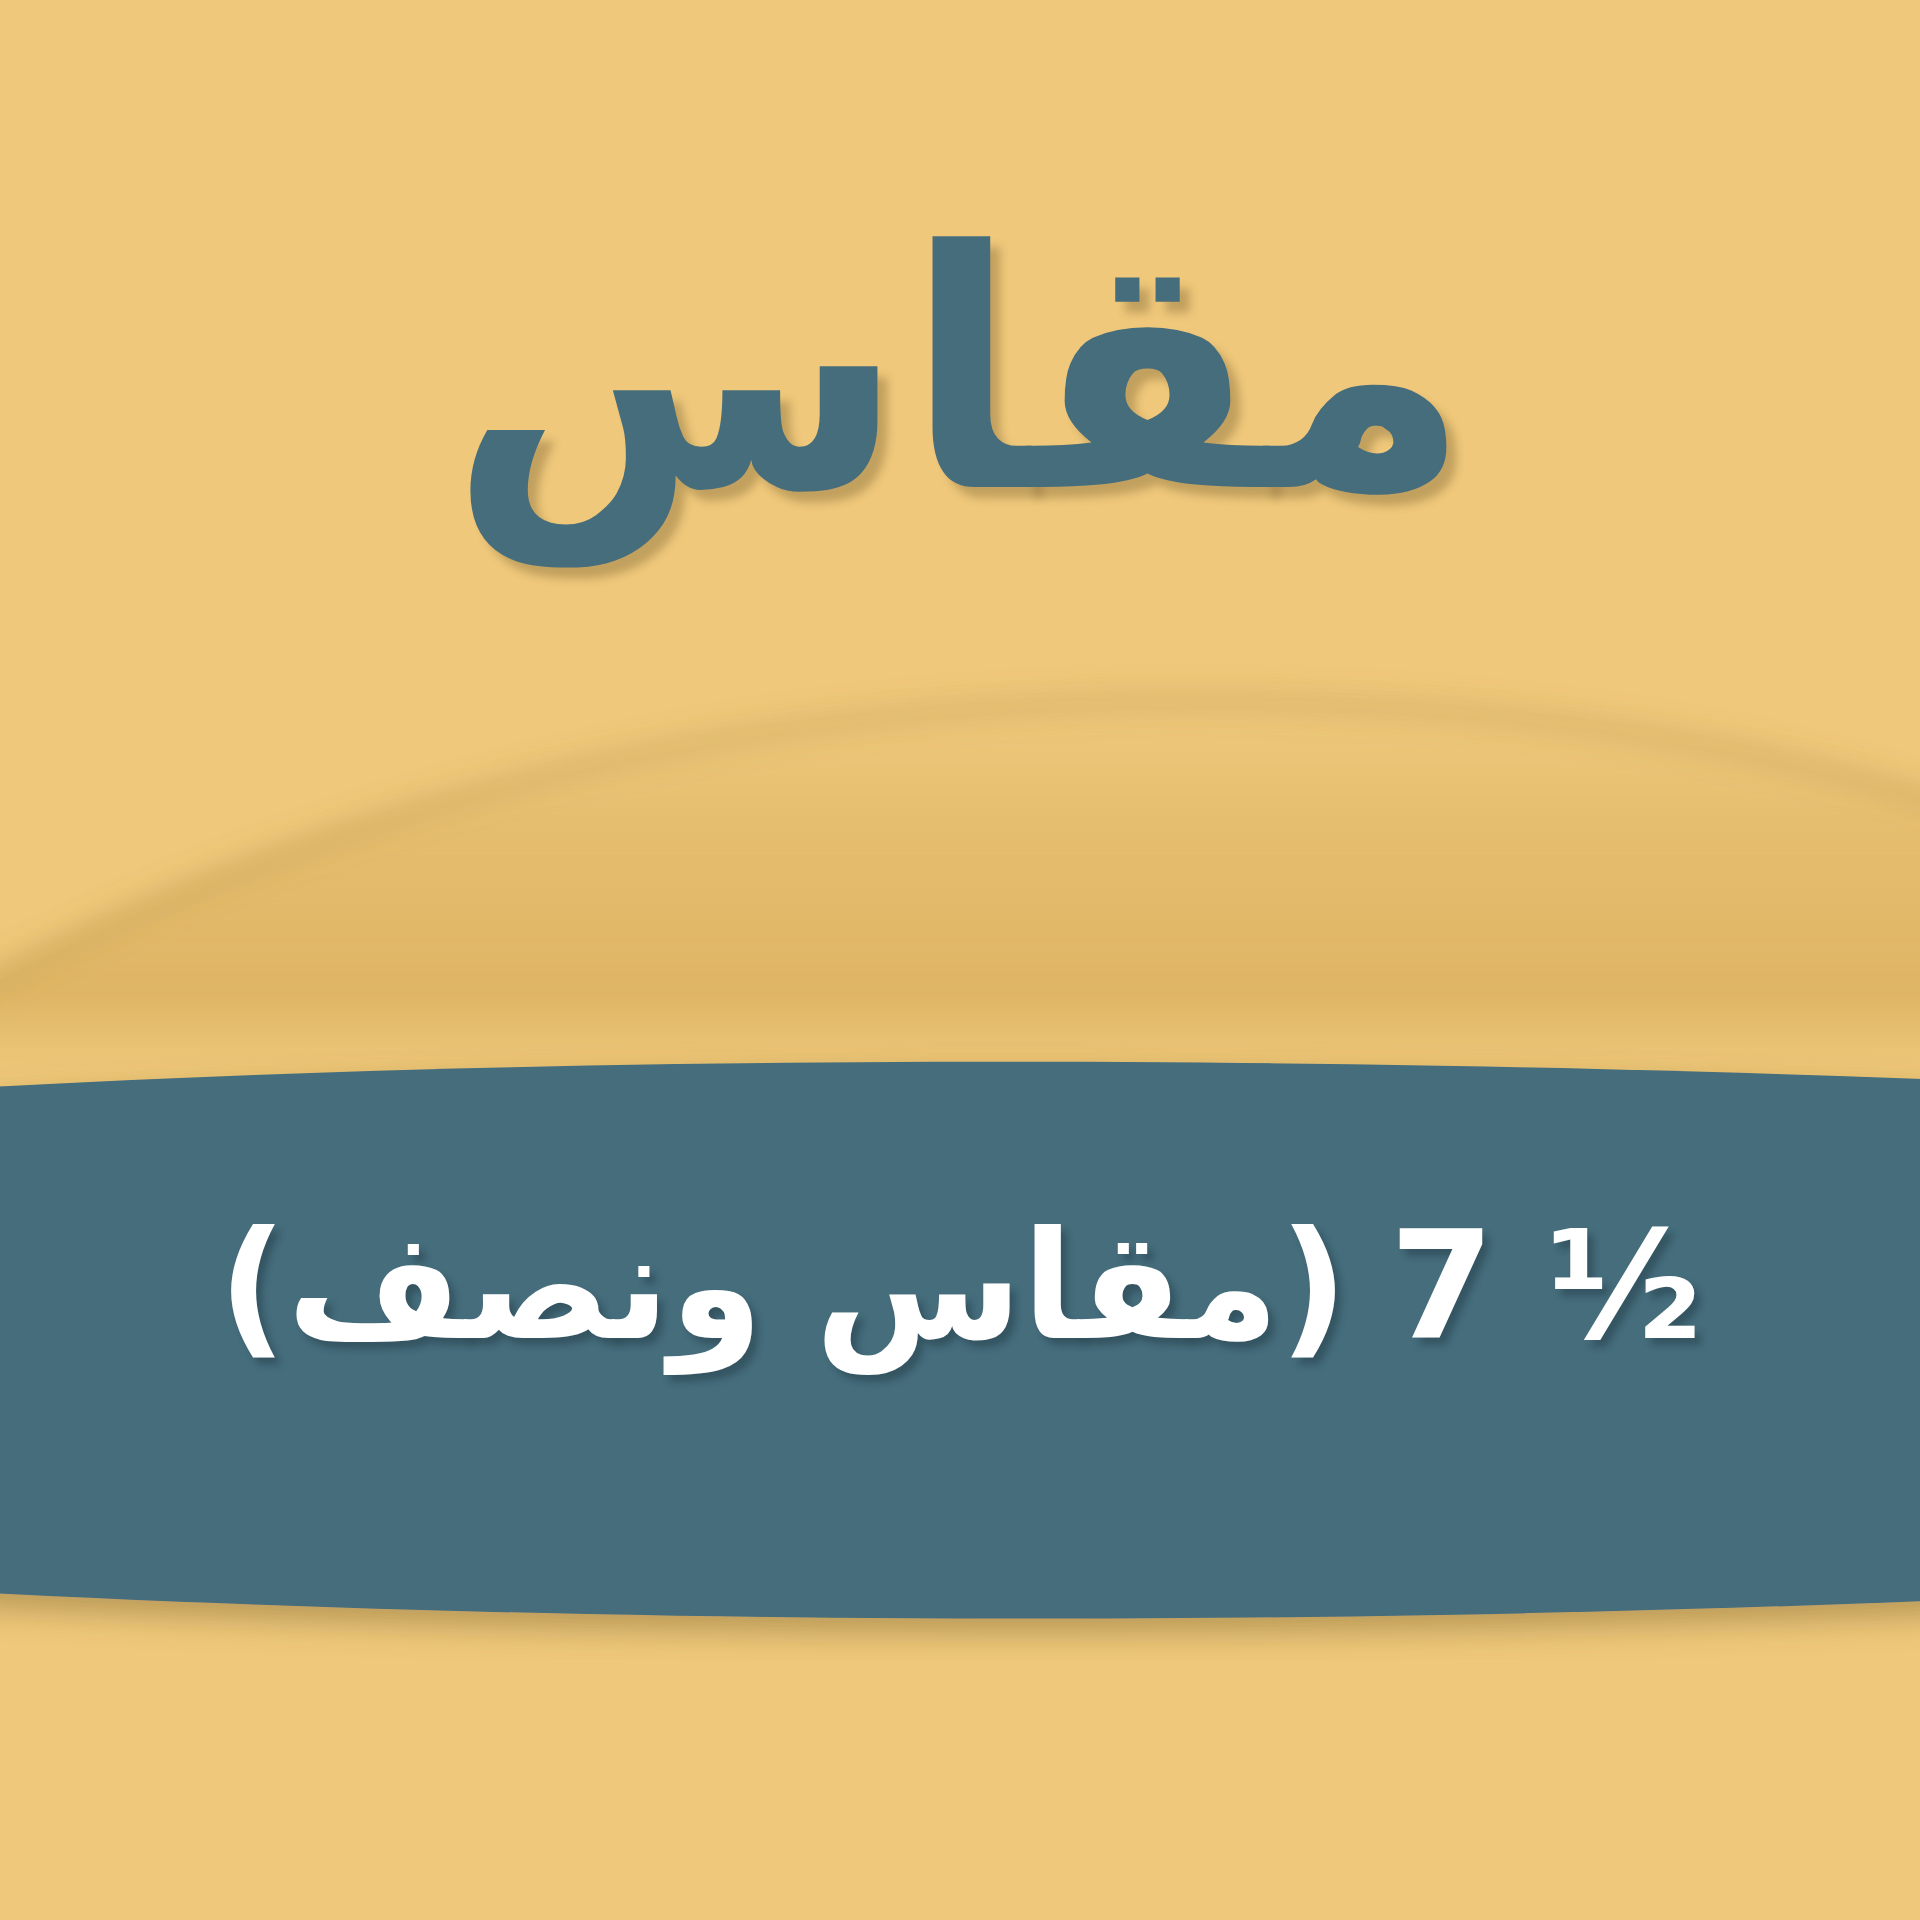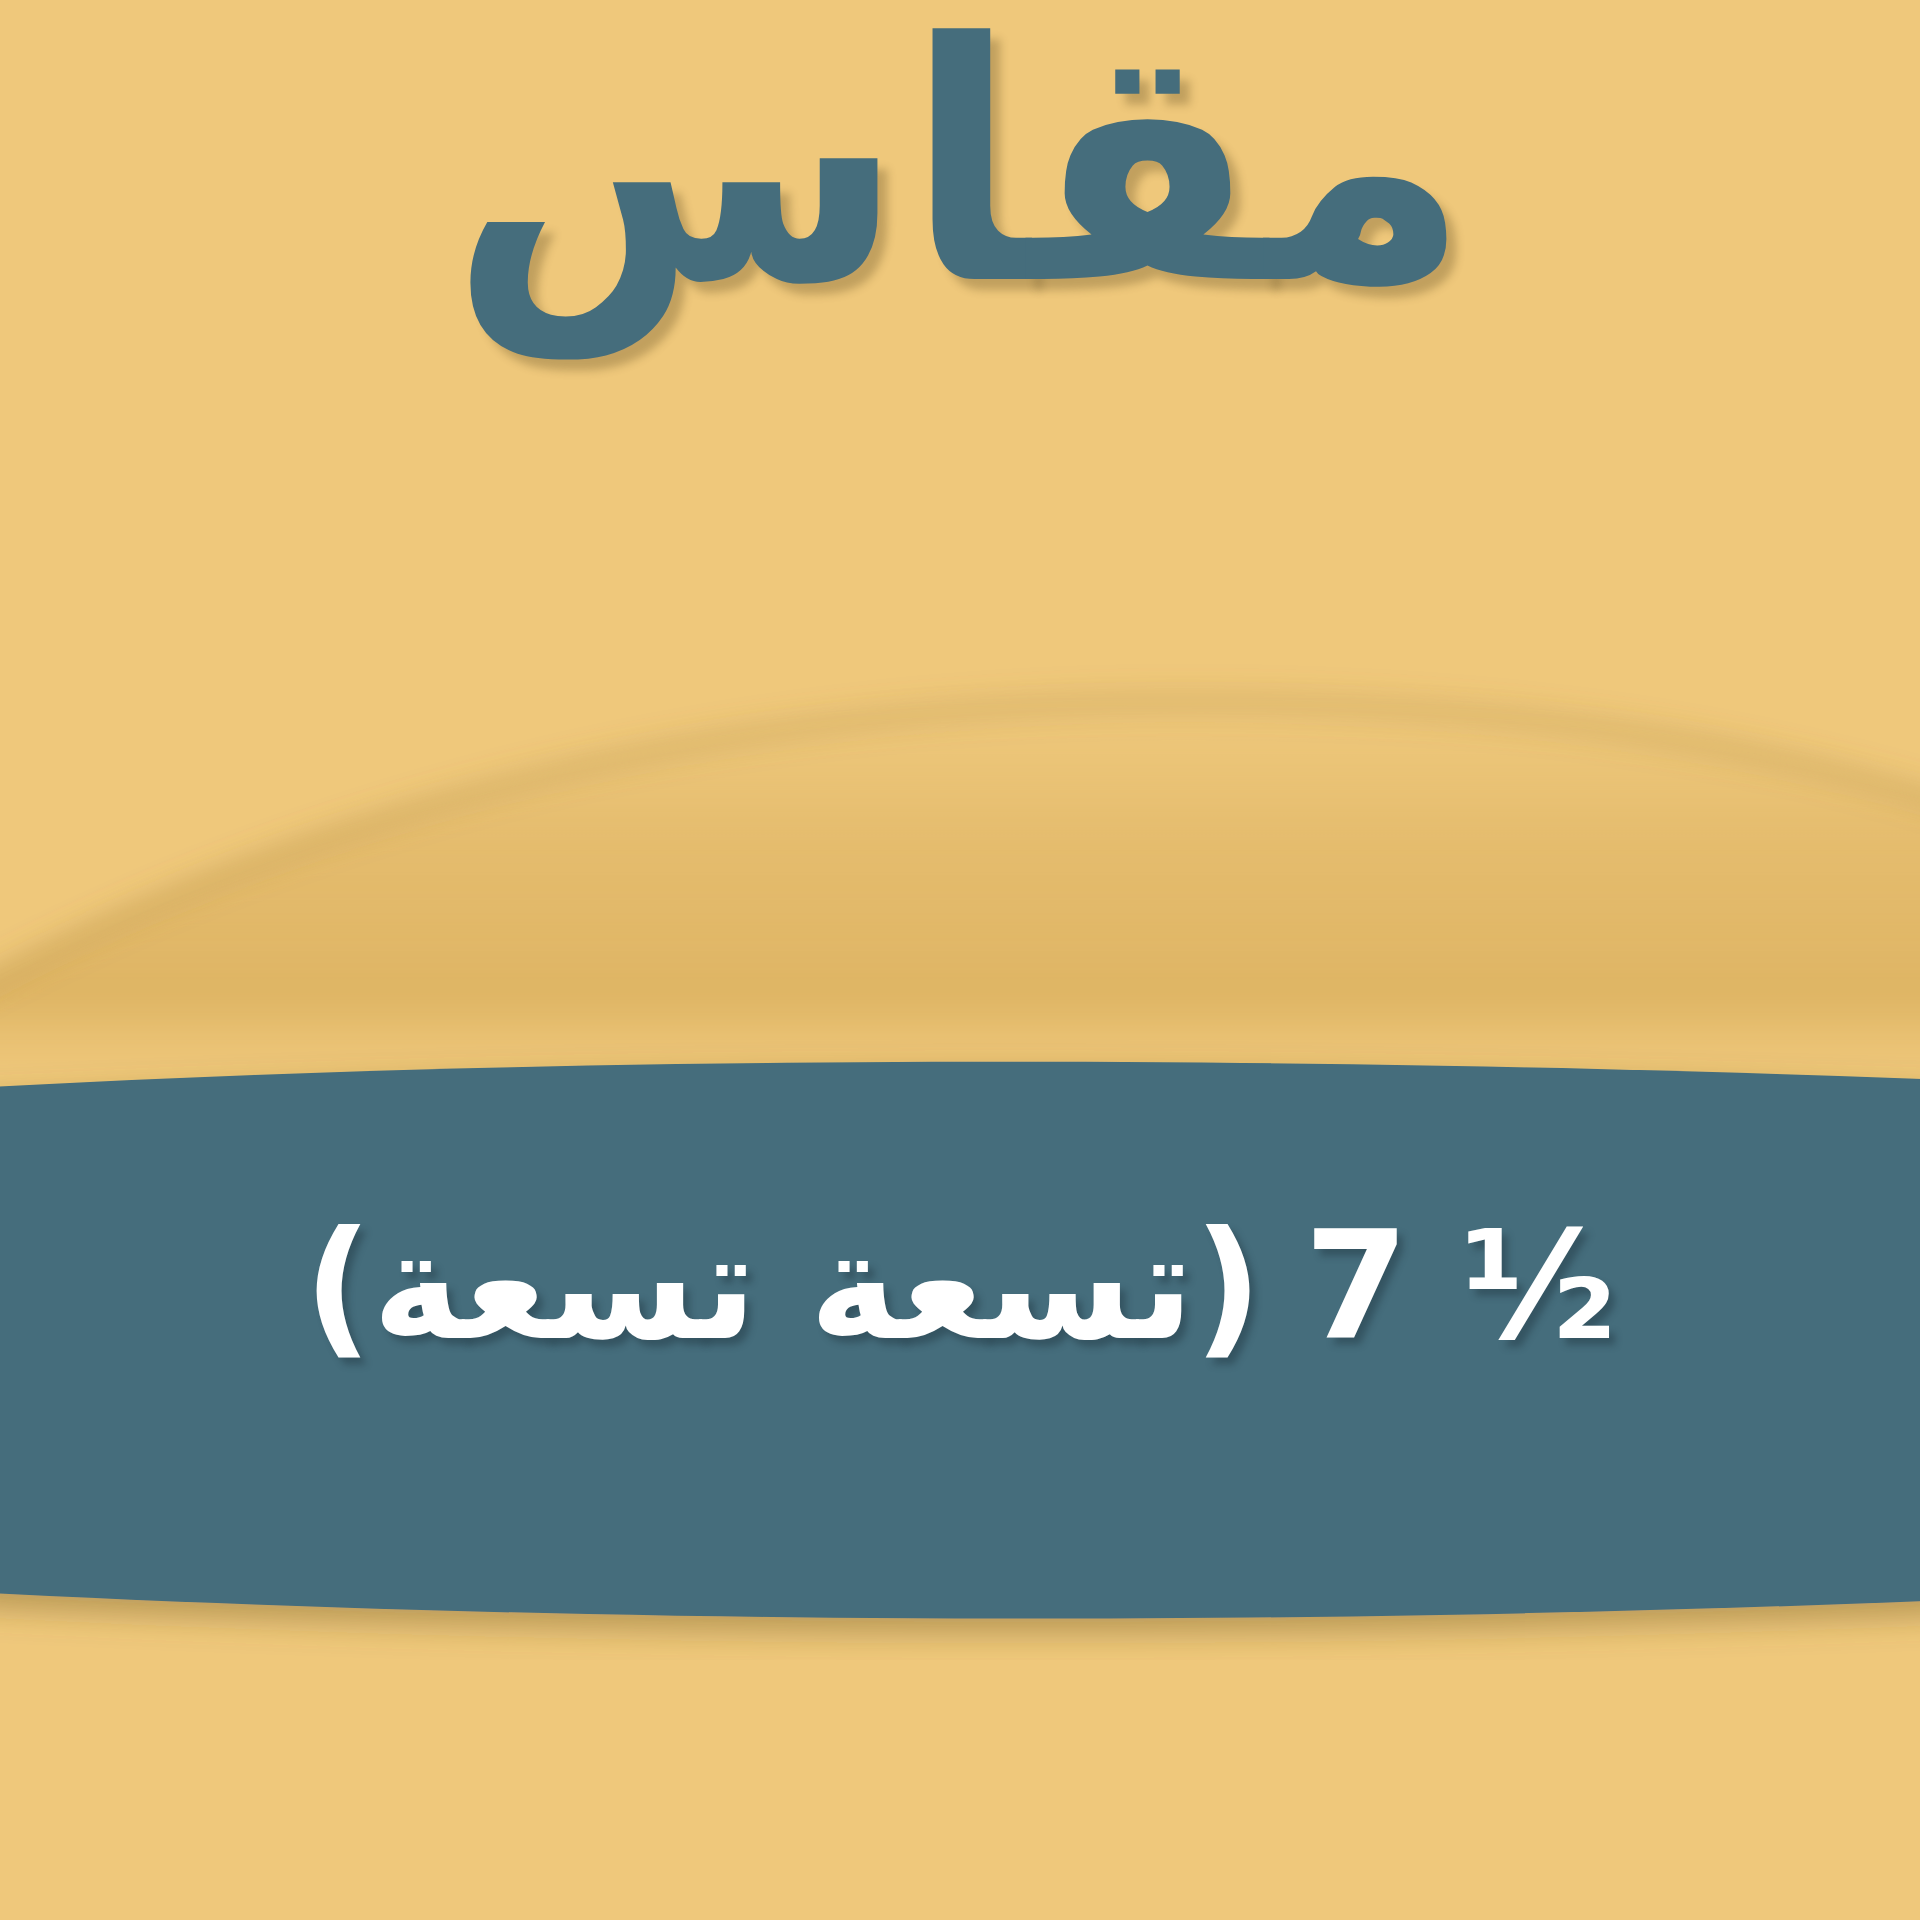--- a/index.html
+++ b/index.html
@@ -38,21 +38,21 @@
   }
 
   
   .heading-zone {
     position: absolute;
     top: 0;
     left: 0;
     width: 1920px;
     height: 1075px;
     display: flex;
-    align-items: flex-start;
+    align-items: center;
     justify-content: center;
   }
   .heading-text {
     font-size: 330px;
     line-height: 1;
     font-weight: 700;
     color: #456D7C;
     letter-spacing: 0;
     direction: rtl;
     unicode-bidi: isolate;
@@ -154,17 +154,17 @@
       <path d="M -20,48
                C 480,20 1180,10 1960,40
                L 1960,560
                C 1180,592 480,578 -20,552
                Z" fill="#456D7C" filter="url(#bannerShadow)"></path>
     </svg>
   </div>
 
   <div class="banner-text-zone">
     <div class="banner-text">
-      <span class="num-part">7 ½</span><span class="gap"></span><span>(تسعة تسعة)</span>
+      <span class="num-part">7 ½</span><span class="gap"></span><span>(مقاس ونصف)</span>
     </div>
   </div>
 
 </div>
 
 </body></html>

